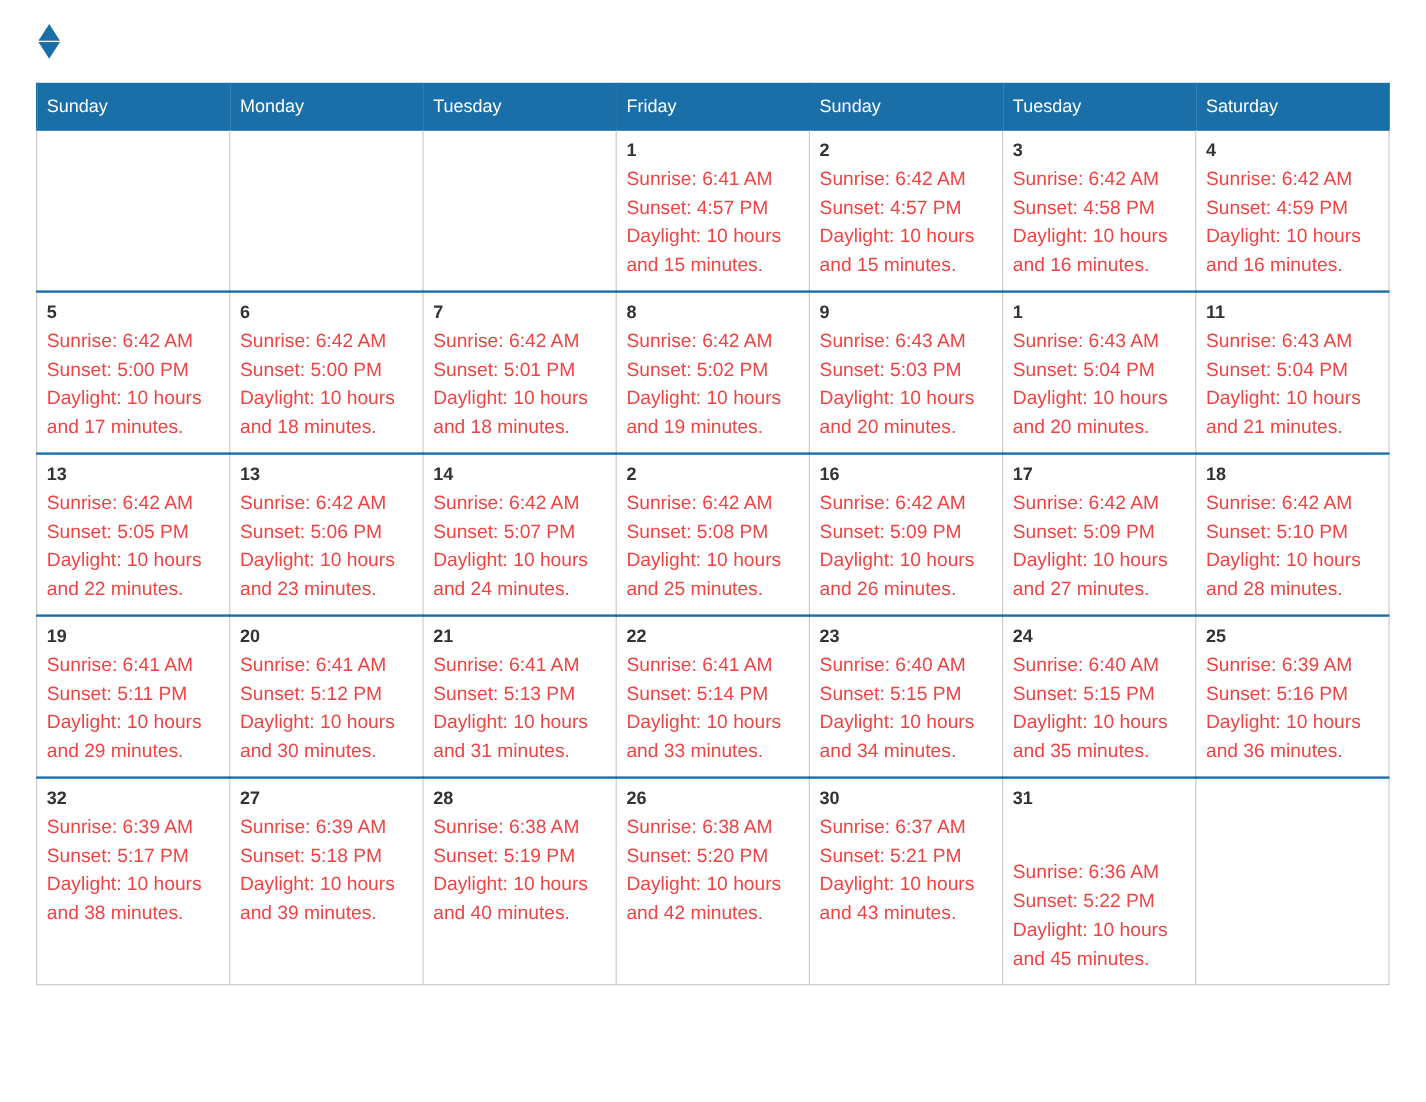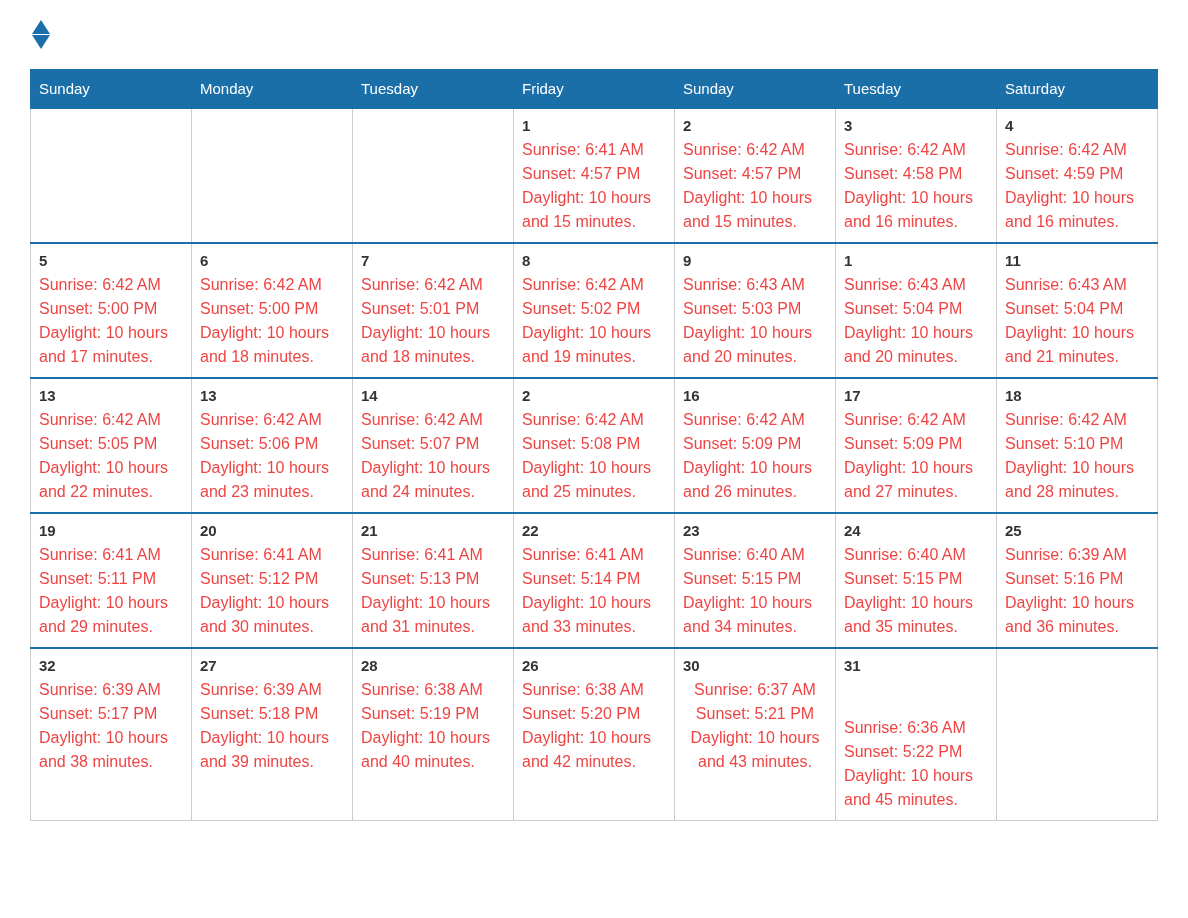--- a/index.html
+++ b/index.html
@@ -313,21 +313,21 @@
 Daylight: 10 hours and 40 minutes.</div>
         </td>
         <td>
           <span class="day-number">26</span>
           <div class="day-info" style="white-space: pre-line;">Sunrise: 6:38 AM
 Sunset: 5:20 PM
 Daylight: 10 hours and 42 minutes.</div>
         </td>
         <td>
           <span class="day-number">30</span>
-          <div class="day-info" style="white-space: pre-line; text-align: center;">Sunrise: 6:37 AM
+          <div class="day-info" style="white-space: pre-line;">Sunrise: 6:37 AM
 Sunset: 5:21 PM
 Daylight: 10 hours and 43 minutes.</div>
         </td>
         <td>
           <span class="day-number">31</span>
           <div class="day-info" style="white-space: pre-line; margin-top: 42px;">Sunrise: 6:36 AM
 Sunset: 5:22 PM
 Daylight: 10 hours and 45 minutes.</div>
         </td>
         <td class="empty-cell"></td>

